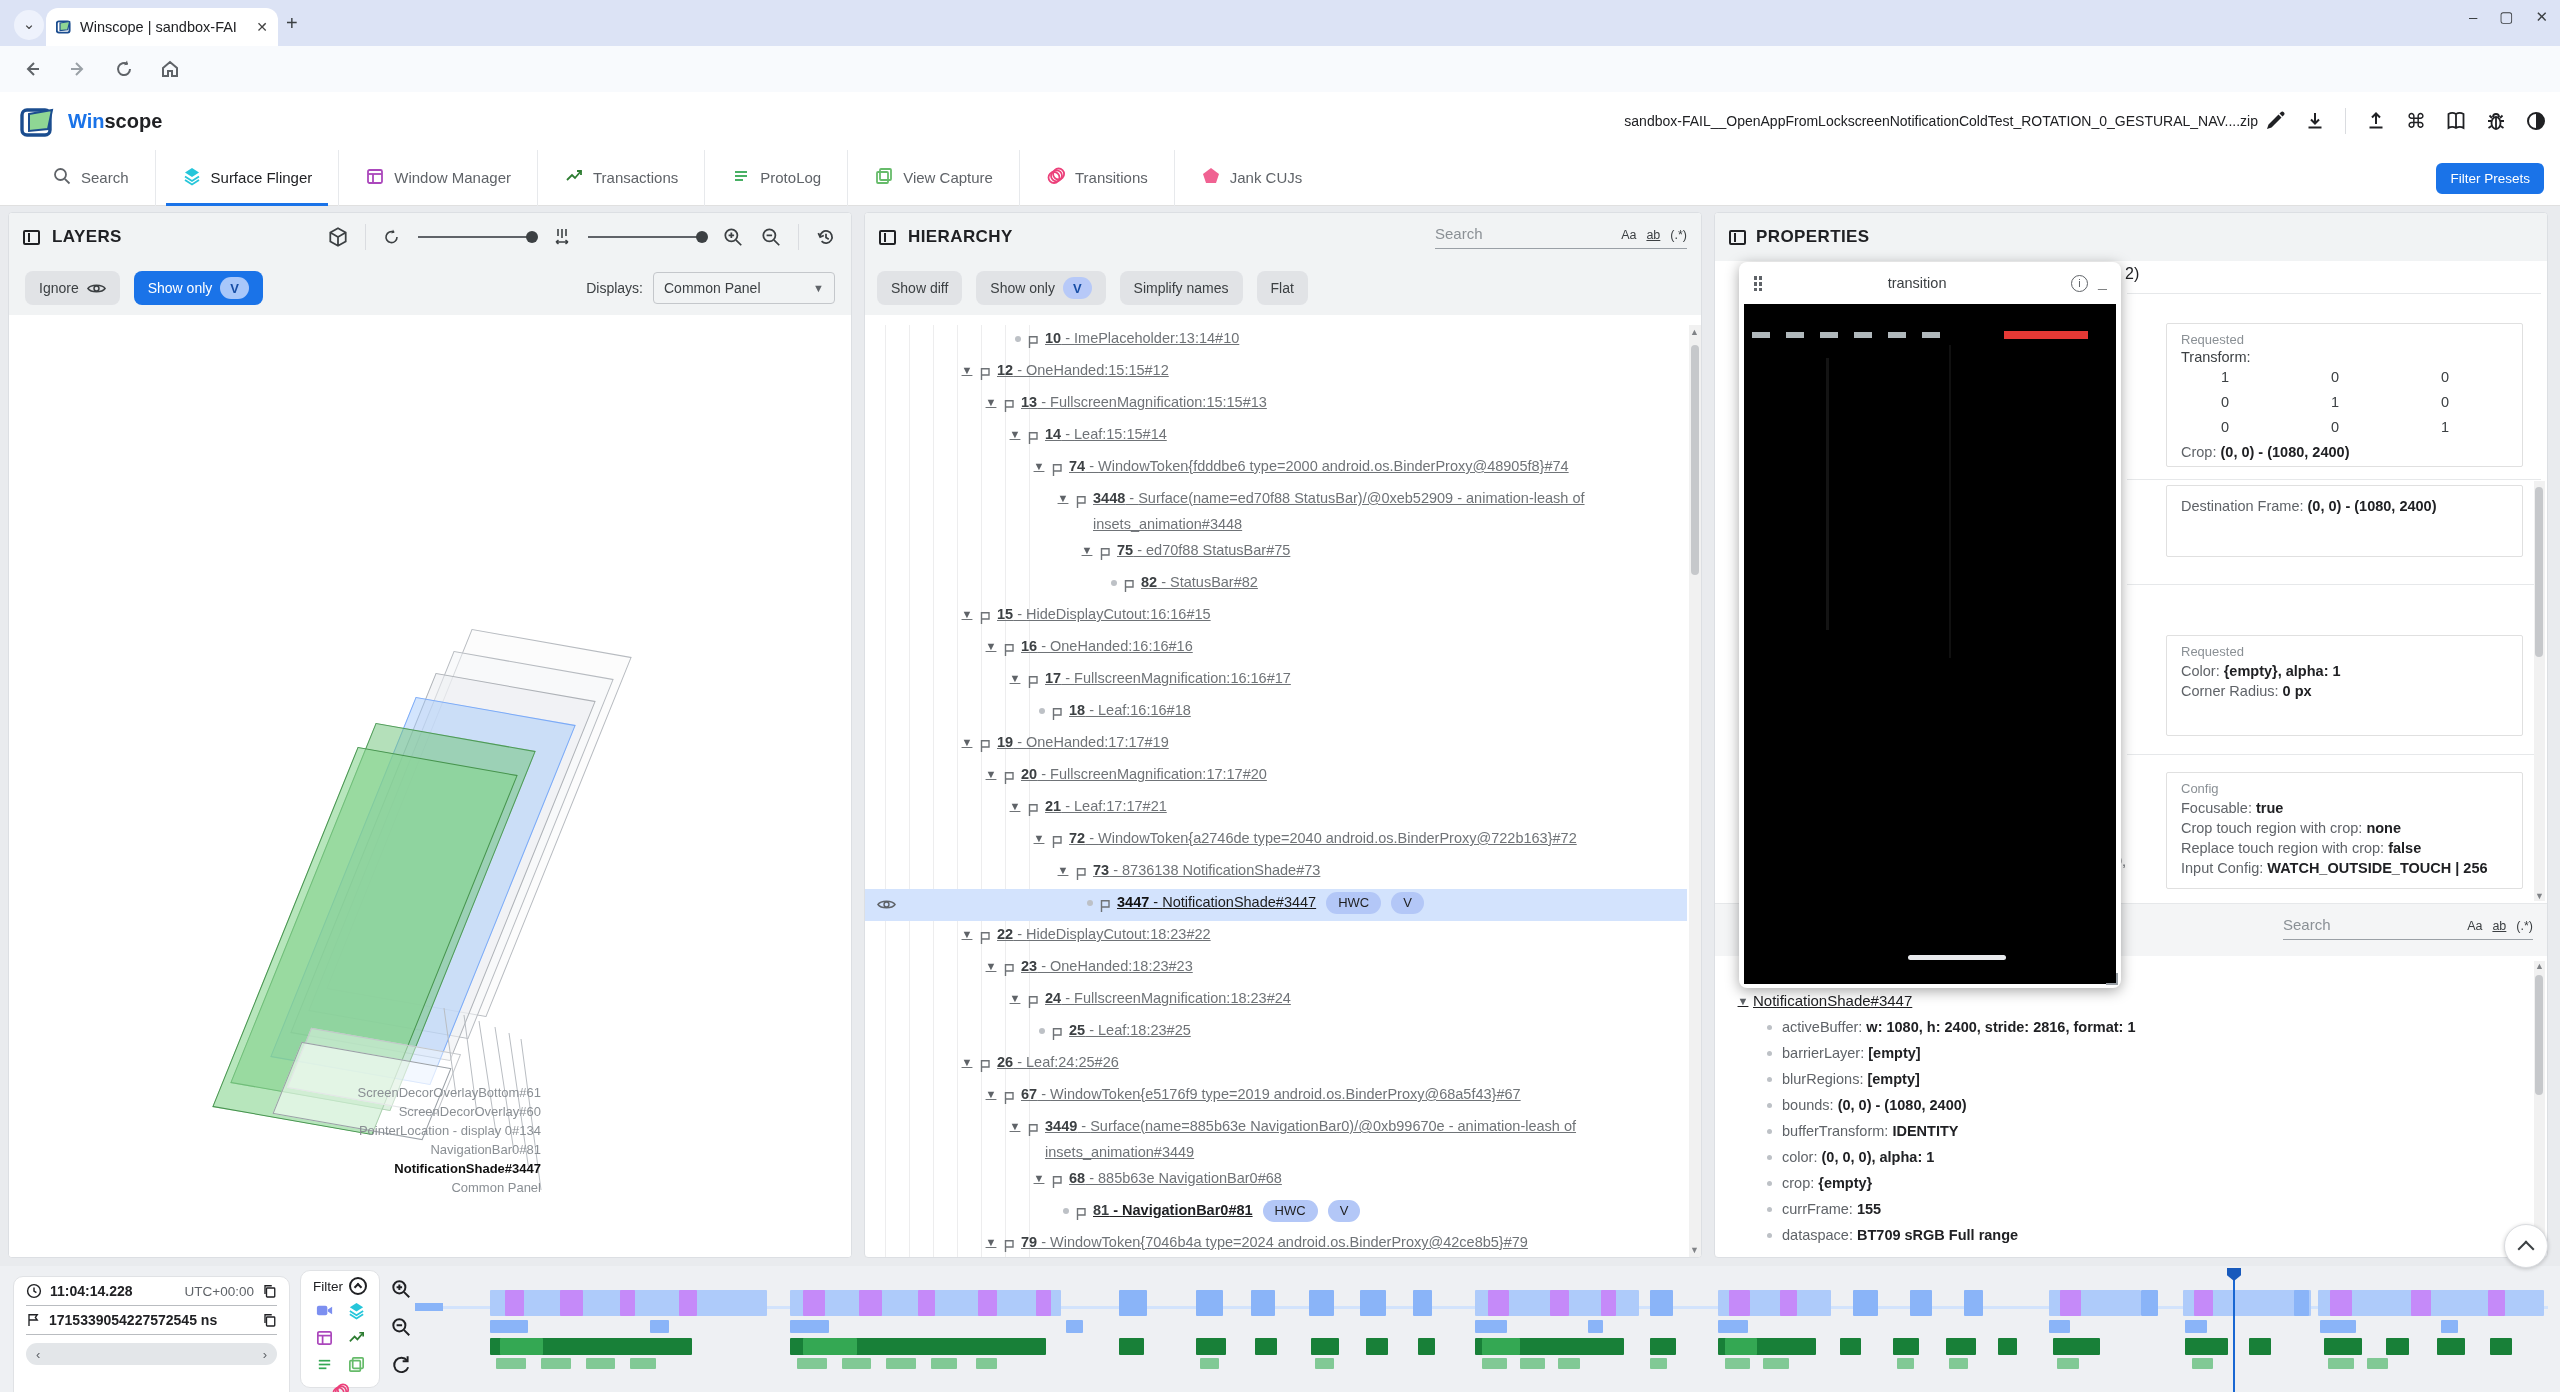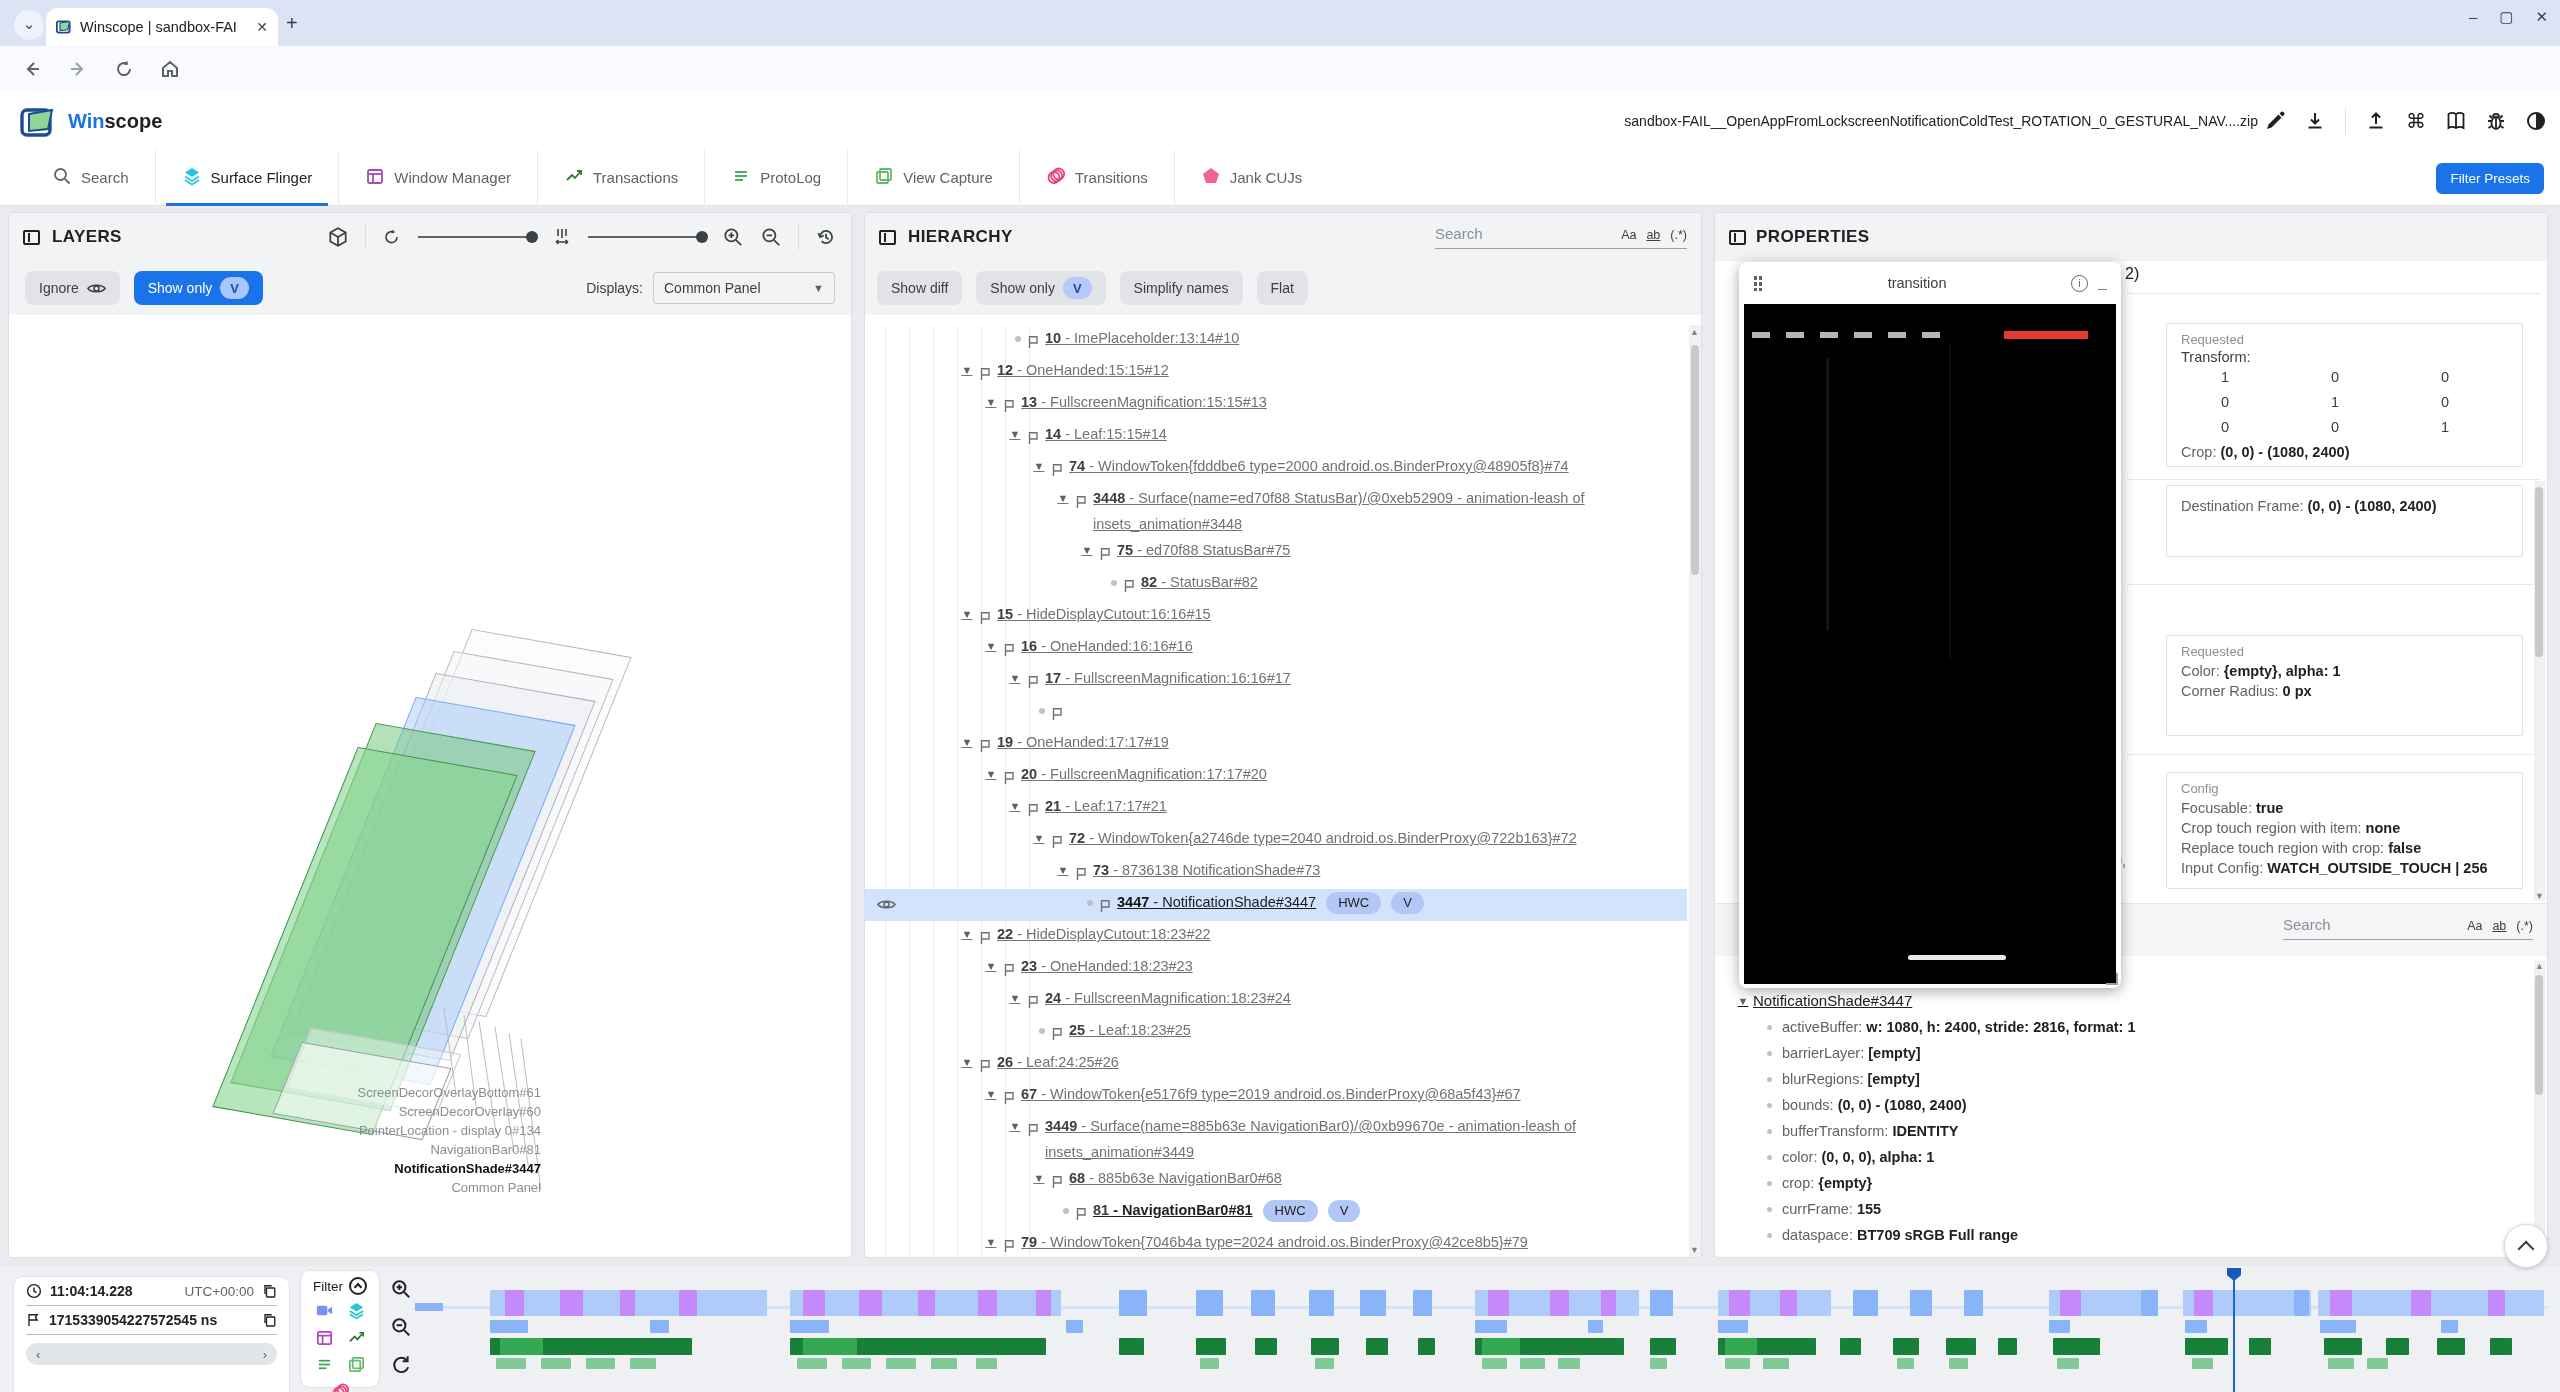--- a/index.html
+++ b/index.html
@@ -489,20 +489,21 @@
           <span class="flag"><svg width="12" height="14" viewBox="0 0 12 14">
               <path d="M2.5 1 V13 M2.5 1.7 H10 V8 H2.5" fill="none" stroke="#6e7276" stroke-width="1.4"></path>
             </svg></span>
           <div class="txt"><b>17</b><span> - </span><span class="nm">FullscreenMagnification:16:16#17</span></div>
         </div>
         <div class="tr-row" style="padding-left: 164px;">
           <span class="tw"><span class="dot"></span></span>
           <span class="flag"><svg width="12" height="14" viewBox="0 0 12 14">
               <path d="M2.5 1 V13 M2.5 1.7 H10 V8 H2.5" fill="none" stroke="#6e7276" stroke-width="1.4"></path>
             </svg></span>
+          <div class="txt"><b>18</b><span> - </span><span class="nm">Leaf:16:16#18</span></div>
         </div>
         <div class="tr-row" style="padding-left: 92px;">
           <span class="tw">▼</span>
           <span class="flag"><svg width="12" height="14" viewBox="0 0 12 14">
               <path d="M2.5 1 V13 M2.5 1.7 H10 V8 H2.5" fill="none" stroke="#6e7276" stroke-width="1.4"></path>
             </svg></span>
           <div class="txt"><b>19</b><span> - </span><span class="nm">OneHanded:17:17#19</span></div>
         </div>
         <div class="tr-row" style="padding-left: 116px;">
           <span class="tw">▼</span>
@@ -660,21 +661,21 @@
           <div class="kv"><span>Color:</span> <b>{empty}, alpha: 1</b></div>
           <div class="kv"><span>Corner Radius:</span> <b>0 px</b></div>
         </div>
     </div>
     <div class="hr" style="left:412px;top:541px;width:414px;"></div>
 
     <div class="pcard" style="left:451px;top:559px;width:357px;height:117px;">
       <div class="lbl">Config</div>
       <div>
           <div class="kv"><span>Focusable:</span> <b>true</b></div>
-          <div class="kv"><span>Crop touch region with item:</span> <b>none</b></div>
+          <div class="kv"><span>Crop touch region with crop:</span> <b>none</b></div>
           <div class="kv"><span>Replace touch region with crop:</span> <b>false</b></div>
           <div class="kv"><span>Input Config:</span> <b>WATCH_OUTSIDE_TOUCH | 256</b></div>
         </div>
     </div>
     <div class="hr" style="left:0;top:690px;width:834px;"></div>
 
     <div class="abs" style="left:0;top:691px;width:834px;height:52px;background:#f4f5f6;">
       <div class="searchbox" style="position:absolute;right:16px;top:12px;width:250px;">
         <span class="ph">Search</span>
         <span class="sicons">

